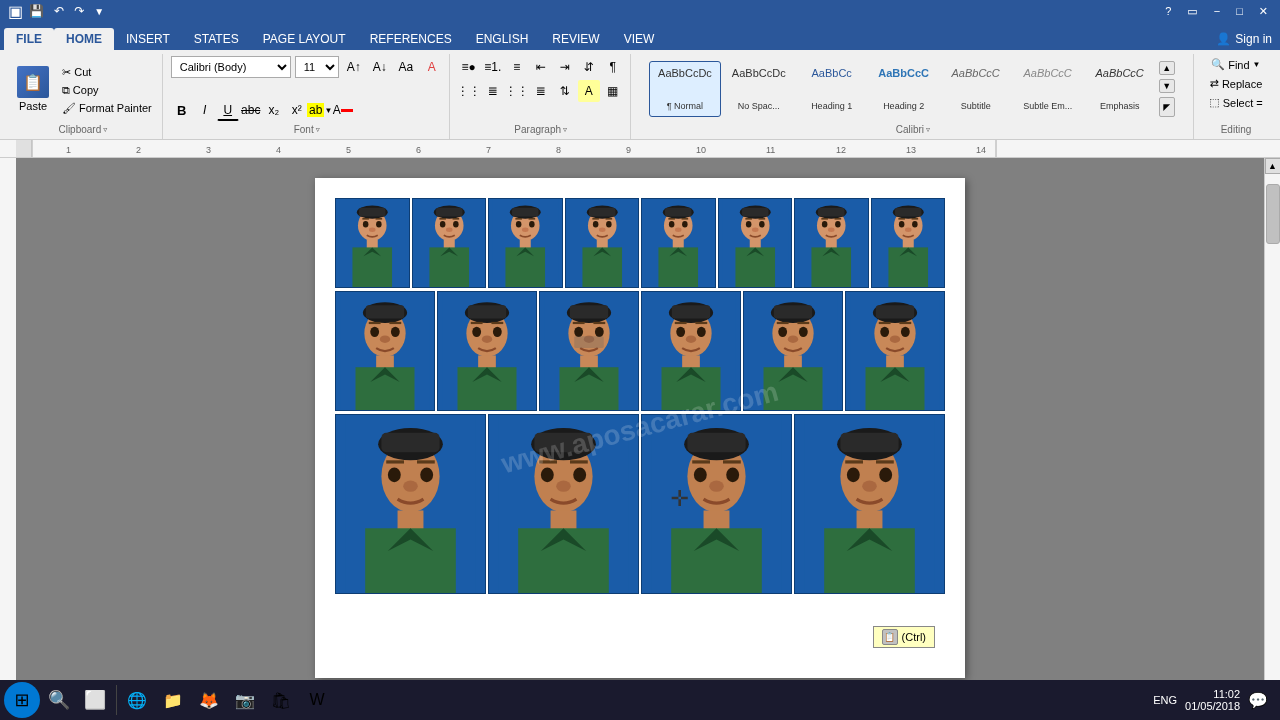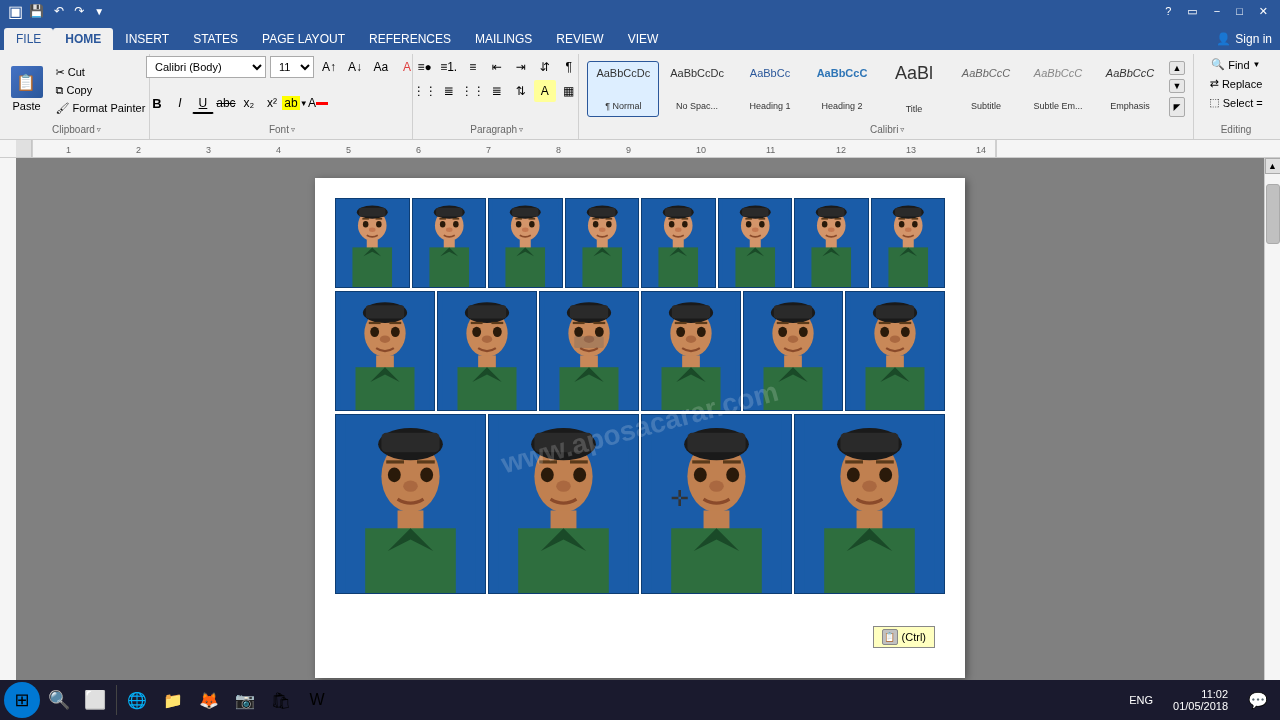--- a/index.html
+++ b/index.html
@@ -32,21 +32,21 @@
     .ribbon-tab {
       padding: 4px 12px;
       font-size: 12px;
       color: white;
       cursor: pointer;
       border-radius: 3px 3px 0 0;
     }
     .ribbon-tab.active {
       background: #f0f0f0;
       color: #2b579a;
-      font-weight: 400;
+      font-weight: 700;
     }
     .ribbon-sign-in {
       margin-left: auto;
       margin-right: 8px;
       color: white;
       font-size: 12px;
       display: flex;
       align-items: center;
       padding-bottom: 4px;
       cursor: pointer;
@@ -429,21 +429,21 @@
   </div>
 </div>
 
 <div class="ribbon-tabs">
   <div class="ribbon-tab active">FILE</div>
   <div class="ribbon-tab active" style="background:#f0f0f0;color:#2b579a;font-weight:600;text-align:center;">HOME</div>
   <div class="ribbon-tab">INSERT</div>
   <div class="ribbon-tab">STATES</div>
   <div class="ribbon-tab">PAGE LAYOUT</div>
   <div class="ribbon-tab">REFERENCES</div>
-  <div class="ribbon-tab">MAILINGS</div>
+  <div class="ribbon-tab">ENGLISH</div>
   <div class="ribbon-tab">REVIEW</div>
   <div class="ribbon-tab">VIEW</div>
   <div class="ribbon-sign-in">
     <span style="margin-right:4px;">👤</span>
     <span>Sign in</span>
   </div>
 </div>
 
 <div class="ribbon">
 
@@ -468,21 +468,21 @@
         </div>
       </div>
     </div>
     <div class="ribbon-group-label">
       <span>Clipboard</span>
       <span class="expand-btn">▿</span>
     </div>
   </div>
 
   <div class="ribbon-group font-group">
-    <div class="ribbon-group-content" style="flex-direction:column;align-items:flex-start;gap:12px;">
+    <div class="ribbon-group-content" style="flex-direction:column;align-items:flex-start;gap:19px;">
       <div class="font-row">
         <select class="font-select">
           <option>Calibri (Body)</option>
         </select>
         <select class="font-size-select">
           <option>11</option>
         </select>
         <div class="icon-btn" title="Increase Font Size">A↑</div>
         <div class="icon-btn" title="Decrease Font Size">A↓</div>
         <div class="icon-btn">Aa</div>
@@ -557,24 +557,20 @@
         <div class="style-item">
           <div class="style-preview" style="font-size:11px;color:#2b579a;font-weight:normal;">AaBbCc</div>
           <div class="style-label">Heading 1</div>
         </div>
 
         <div class="style-item">
           <div class="style-preview" style="font-size:11px;color:#2e75b6;font-weight:bold;">AaBbCcC</div>
           <div class="style-label">Heading 2</div>
         </div>
 
-        <div class="style-item">
-          <div class="style-preview" style="font-size:18px;color:#333;">AaBl</div>
-          <div class="style-label">Title</div>
-        </div>
 
         <div class="style-item">
           <div class="style-preview" style="font-size:11px;color:#666;font-style:italic;">AaBbCcC</div>
           <div class="style-label">Subtitle</div>
         </div>
 
         <div class="style-item">
           <div class="style-preview" style="font-size:11px;color:#888;font-style:italic;">AaBbCcC</div>
           <div class="style-label">Subtle Em...</div>
         </div>
@@ -1029,21 +1025,21 @@
     <div style="width:32px;height:32px;display:flex;align-items:center;justify-content:center;cursor:pointer;font-size:18px;">⬜</div>
     <div style="height:30px;width:1px;background:#444;"></div>
 
     <div style="width:32px;height:32px;display:flex;align-items:center;justify-content:center;cursor:pointer;font-size:16px;">🌐</div>
     <div style="width:32px;height:32px;display:flex;align-items:center;justify-content:center;cursor:pointer;font-size:16px;">📁</div>
     <div style="width:32px;height:32px;display:flex;align-items:center;justify-content:center;cursor:pointer;font-size:16px;">🦊</div>
     <div style="width:32px;height:32px;display:flex;align-items:center;justify-content:center;cursor:pointer;font-size:16px;">📷</div>
     <div style="width:32px;height:32px;display:flex;align-items:center;justify-content:center;cursor:pointer;font-size:16px;">🛍</div>
     <div style="width:32px;height:32px;display:flex;align-items:center;justify-content:center;cursor:pointer;font-size:16px;">W</div>
   </div>
-  <div style="margin-left:auto;display:flex;align-items:center;gap:20px;padding-right:8px;">
+  <div style="margin-left:auto;display:flex;align-items:center;gap:8px;padding-right:8px;">
     <span style="color:white;font-size:11px;">ENG</span>
     <div style="display:flex;flex-direction:column;align-items:flex-end;">
       <span style="color:white;font-size:11px;">11:02</span>
       <span style="color:white;font-size:11px;">01/05/2018</span>
     </div>
     <span style="color:white;font-size:16px;cursor:pointer;">💬</span>
   </div>
 </div>
 
 </body></html>

